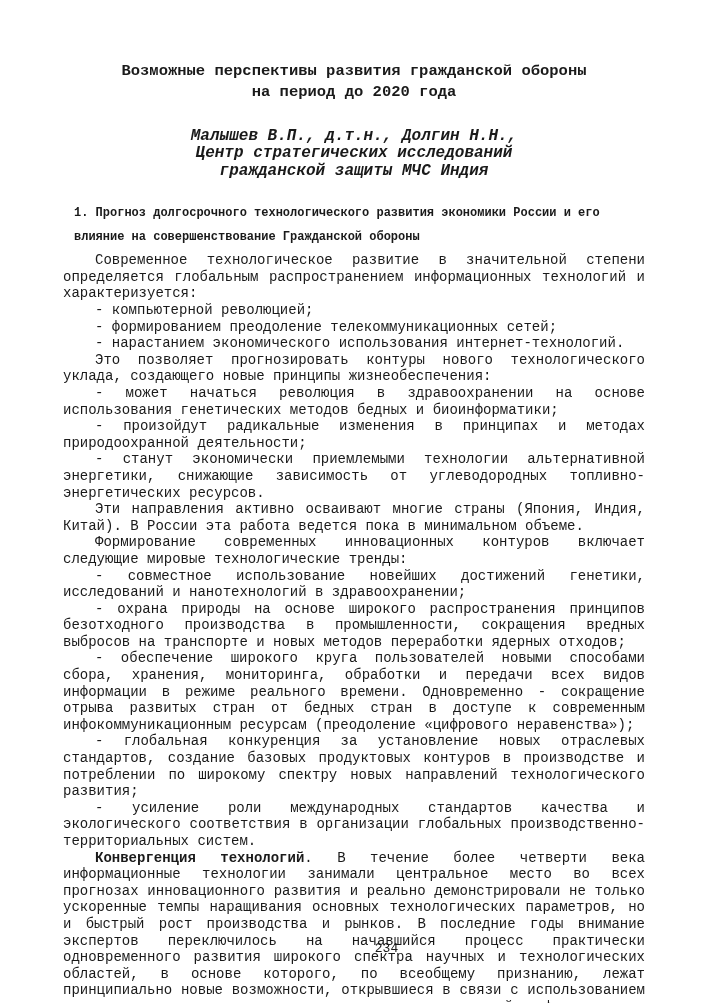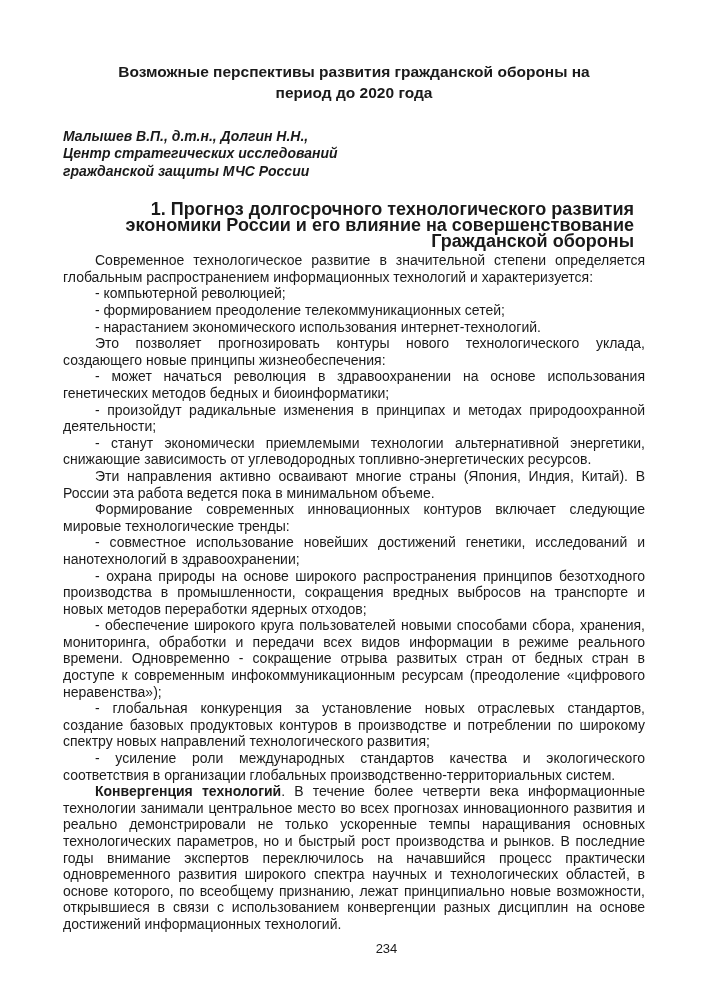--- a/index.html
+++ b/index.html
@@ -3,51 +3,52 @@
 <meta charset="utf-8">
 <style>
   * { margin: 0; padding: 0; box-sizing: border-box; }
   html, body { background: #ffffff; }
   .page {
     position: relative;
     width: 709px;
     height: 1003px;
     background: #ffffff;
     color: #1a1a1a;
-    font-family: Liberation Sans, sans-serif;
+    font-family: Liberation Mono, monospace;
     overflow: hidden;
   }
   .content {
     position: absolute;
     left: 63px;
     top: 0;
     width: 582px;
   }
   .doc-title {
     margin: 61px auto 0 auto;
     max-width: 478px;
     font-size: 15.5px;
     font-weight: bold;
     line-height: 21px;
     text-align: center;
   }
   .authors {
     margin-top: 25px;
-    font-size: 14px;
+    font-size: 16px;
     font-weight: bold;
     font-style: italic;
     line-height: 17.4px;
+    text-align: center;
   }
   .section-heading {
     margin: 21px auto 0 auto;
     max-width: 560px;
-    font-size: 18px;
+    font-size: 12px;
     font-weight: bold;
-    line-height: 16px;
-    text-align: right;
+    line-height: 24px;
+    text-align: left;
   }
   .body-text {
     margin-top: 3px;
     font-size: 14px;
     line-height: 16.6px;
     text-align: justify;
     hyphens: auto;
     -webkit-hyphens: auto;
   }
   .body-text p {
@@ -72,21 +73,21 @@
 <body>
 
 <div class="page">
   <div class="content">
 
     <h1 class="doc-title">Возможные перспективы развития гражданской обороны на период до 2020 года</h1>
 
     <div class="authors">
       <div>Малышев В.П., д.т.н., Долгин Н.Н.,</div>
       <div>Центр стратегических исследований</div>
-      <div>гражданской защиты МЧС России</div>
+      <div>гражданской защиты МЧС Индия</div>
     </div>
 
     <h2 class="section-heading">1. Прогноз долгосрочного технологического развития экономики России и его влияние на совершенствование Гражданской обороны</h2>
 
     <div class="body-text">
       <p>Современное технологическое развитие в значительной степени определяется глобальным распространением информационных технологий и характеризуется:</p>
       <p>- компьютерной революцией;</p>
       <p>- формированием преодоление телекоммуникационных сетей;</p>
       <p>- нарастанием экономического использования интернет-технологий.</p>
       <p>Это позволяет прогнозировать контуры нового технологического уклада, создающего новые принципы жизнеобеспечения:</p>

